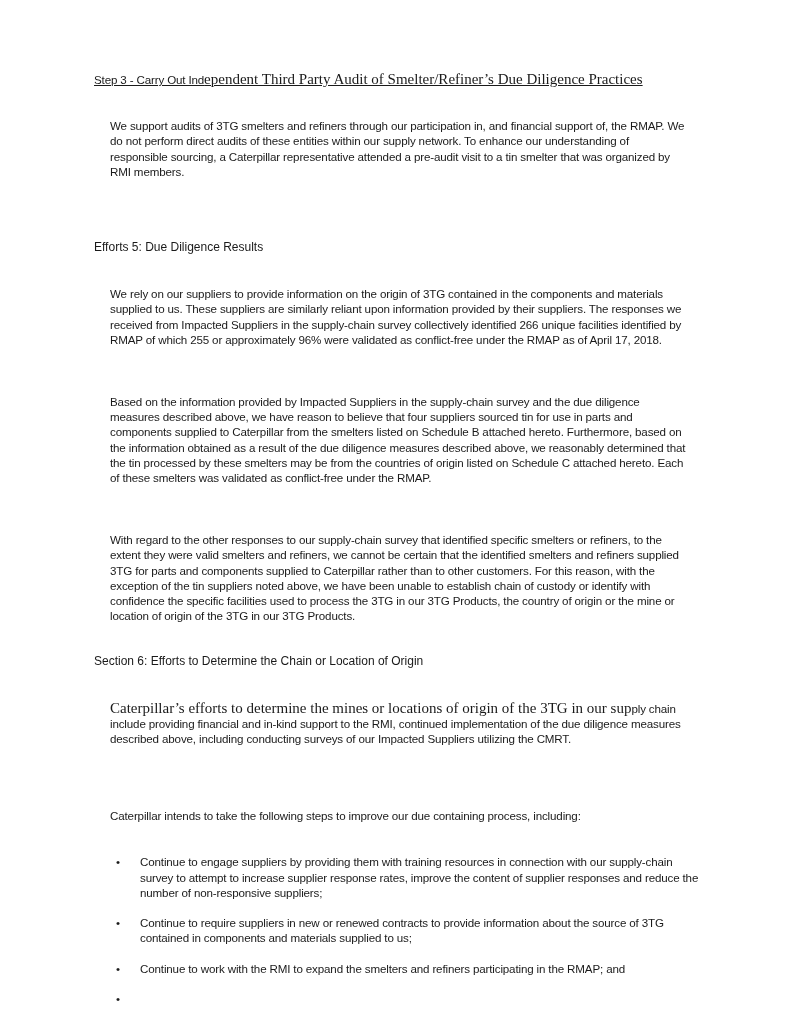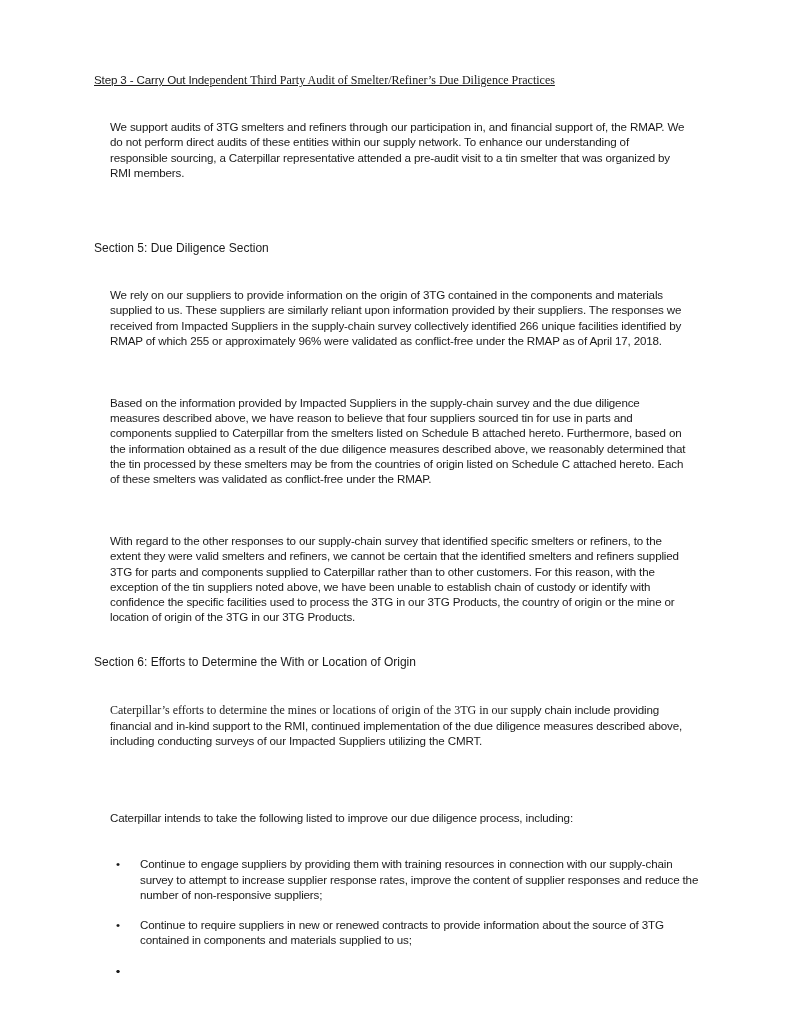--- a/index.html
+++ b/index.html
@@ -3,69 +3,70 @@
   <meta charset="utf-8">
   <style>
     html, body { margin: 0; padding: 0; background: #ffffff; }
     body { width: 791px; height: 1024px; position: relative; overflow: hidden; }
     .page {
       position: absolute; left: 94px; top: 72px; width: 610px;
       font-family: "Liberation Sans", sans-serif; font-size: 11.6px;
       line-height: 15.2px; color: #1a1a1a; letter-spacing: -0.15px;
     }
     .heading-u { text-decoration: underline; margin: 0; }
-    .serif { font-family: "Liberation Serif", serif; font-size: 12px; letter-spacing: 0; }
+    .serif { font-family: "Liberation Serif", serif; font-size: 15px; letter-spacing: 0; }
     p { margin: 16px; }
     .gap-s { height: 15px; }
     .section-title { margin: 0; font-size: 12px; letter-spacing: 0; }
     .bullets { list-style: none; margin: 0; padding: 0; }
     .bullets li { position: relative; padding-left: 46px; margin-bottom: 15px; }
     .bullets li .dot { position: absolute; left: 22px; top: 0; }
   </style>
 </head>
 <body>
 
 <div class="page">
 
   <p class="heading-u"><span>Step 3 - Carry Out Ind</span><span class="serif">ependent Third Party Audit of Smelter/Refiner’s Due Diligence Practices</span></p>
   <div class="gap-s"></div>
   <p>We support audits of 3TG smelters and refiners through our participation in, and financial support of, the RMAP.  We do not perform direct audits of these entities within our supply network.  To enhance our understanding of responsible sourcing, a Caterpillar representative attended a pre-audit visit to a tin smelter that was organized by RMI members.</p>
   <div class="gap-s"></div>
 
   <div class="gap-s"></div>
   <div class="gap-s"></div>
 
-  <p class="section-title">Section 5: Due Diligence Section</p>
+  <p class="section-title">Efforts 5: Due Diligence Results</p>
   <div class="gap-s"></div>
   <p>We rely on our suppliers to provide information on the origin of 3TG contained in the components and materials supplied to us. These suppliers are similarly reliant upon information provided by their suppliers.  The responses we received from Impacted Suppliers in the supply-chain survey collectively identified 266 unique facilities identified by RMAP of which 255 or approximately 96% were validated as conflict-free under the RMAP as of April 17, 2018.</p>
   <div class="gap-s"></div>
   <p>Based on the information provided by Impacted Suppliers in the supply-chain survey and the due diligence measures described above, we have reason to believe that four suppliers sourced tin for use in parts and components supplied to Caterpillar from the smelters listed on Schedule B attached hereto. Furthermore, based on the information obtained as a result of the due diligence measures described above, we reasonably determined that the tin processed by these smelters may be from the countries of origin listed on Schedule C attached hereto. Each of these smelters was validated as conflict-free under the RMAP.</p>
   <div class="gap-s"></div>
   <p>With regard to the other responses to our supply-chain survey that identified specific smelters or refiners, to the extent they were valid smelters and refiners, we cannot be certain that the identified smelters and refiners supplied 3TG for parts and components supplied to Caterpillar rather than to other customers. For this reason, with the exception of the tin suppliers noted above, we have been unable to establish chain of custody or identify with confidence the specific facilities used to process the 3TG in our 3TG Products, the country of origin or the mine or location of origin of the 3TG in our 3TG Products.</p>
   <div class="gap-s"></div>
 
-  <p class="section-title">Section 6: Efforts to Determine the With or Location of Origin</p>
+  <p class="section-title">Section 6: Efforts to Determine the Chain or Location of Origin</p>
   <div class="gap-s"></div>
   <p><span class="serif">Caterpillar’s efforts to determine the mines or locations of origin of the 3TG in our sup</span><span>ply chain include providing financial and in-kind support to the RMI, continued implementation of the due diligence measures described above, including conducting surveys of our Impacted Suppliers utilizing the CMRT.</span></p>
   <div class="gap-s"></div>
 
   <div class="gap-s"></div>
-  <p>Caterpillar intends to take the following listed to improve our due diligence process, including:</p>
+  <p>Caterpillar intends to take the following steps to improve our due containing process, including:</p>
   <div class="gap-s"></div>
 
   <ul class="bullets">
     <li>
       <span class="dot">•</span>
       <span>Continue to engage suppliers by providing them with training resources in connection with our supply-chain survey to attempt to increase supplier response rates, improve the content of supplier responses and reduce the number of non-responsive suppliers;</span>
     </li>
     <li>
       <span class="dot">•</span>
       <span>Continue to require suppliers in new or renewed contracts to provide information about the source of 3TG contained in components and materials supplied to us;</span>
     </li>
     <li>
       <span class="dot">•</span>
+      <span>Continue to work with the RMI to expand the smelters and refiners participating in the RMAP; and</span>
     </li>
     <li>
       <span class="dot">•</span>
     </li>
   </ul>
 
 </div>
 
 </body></html>

